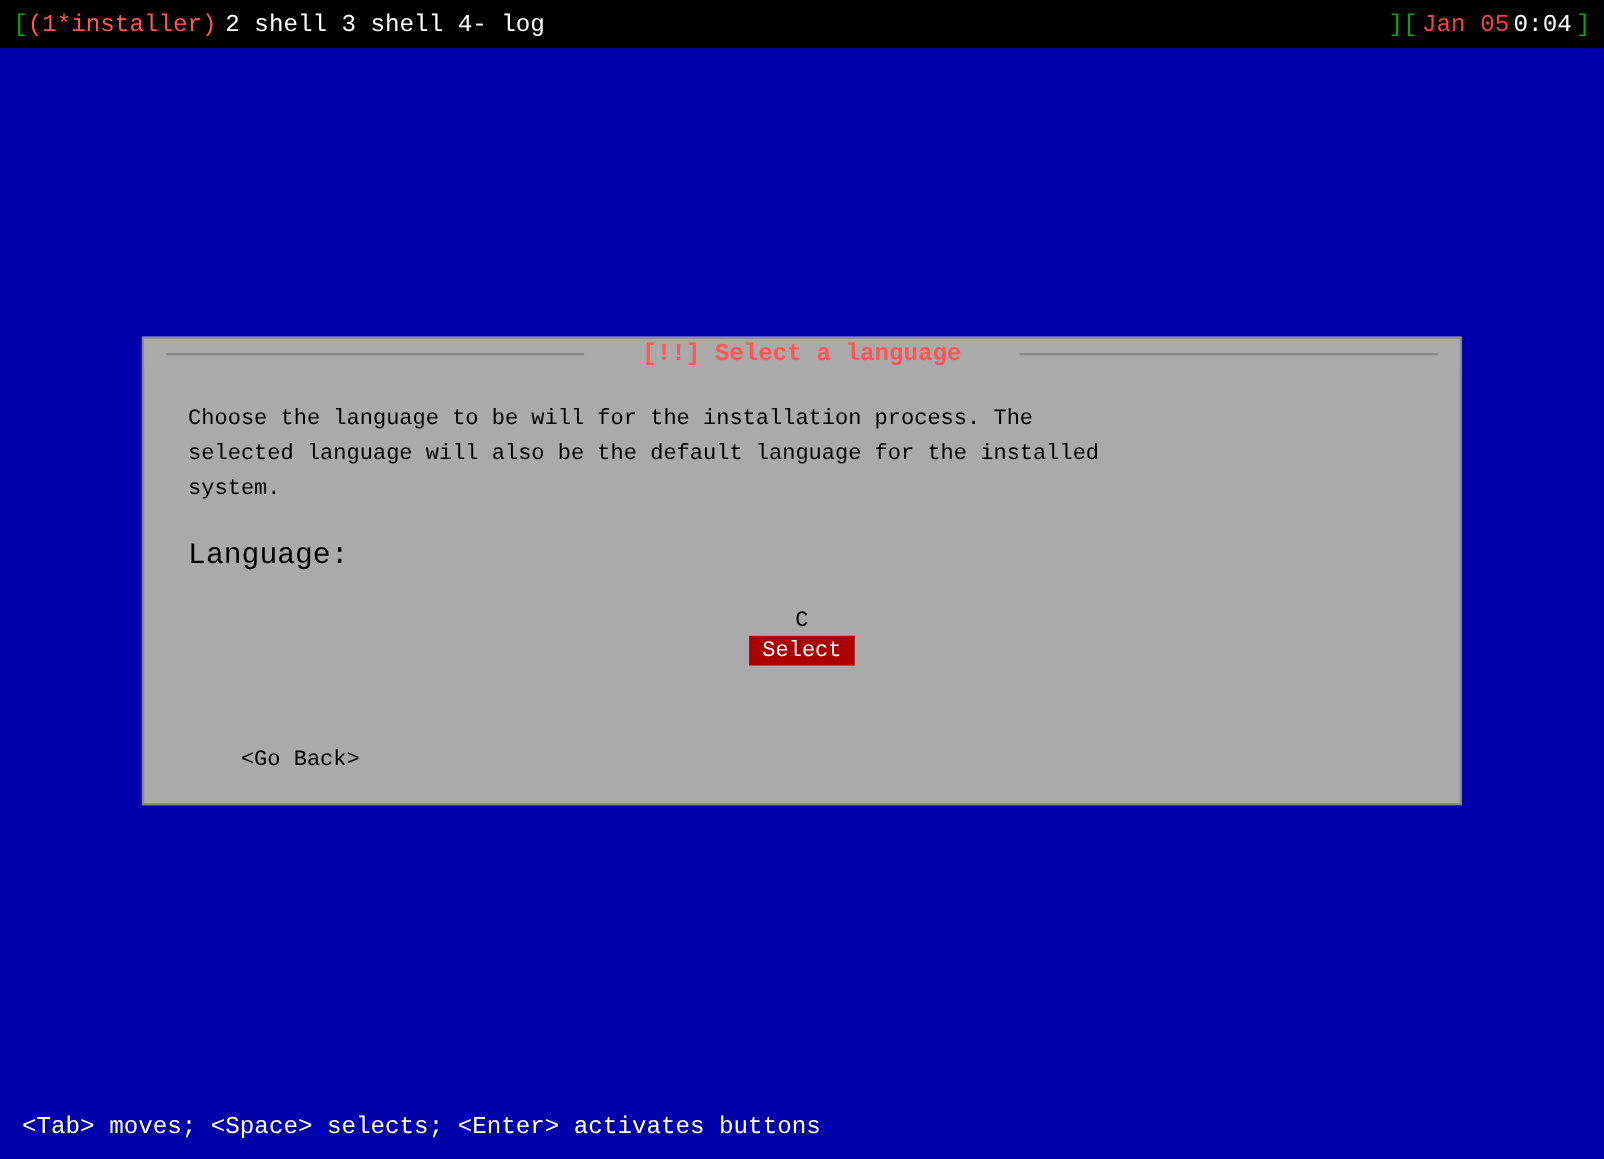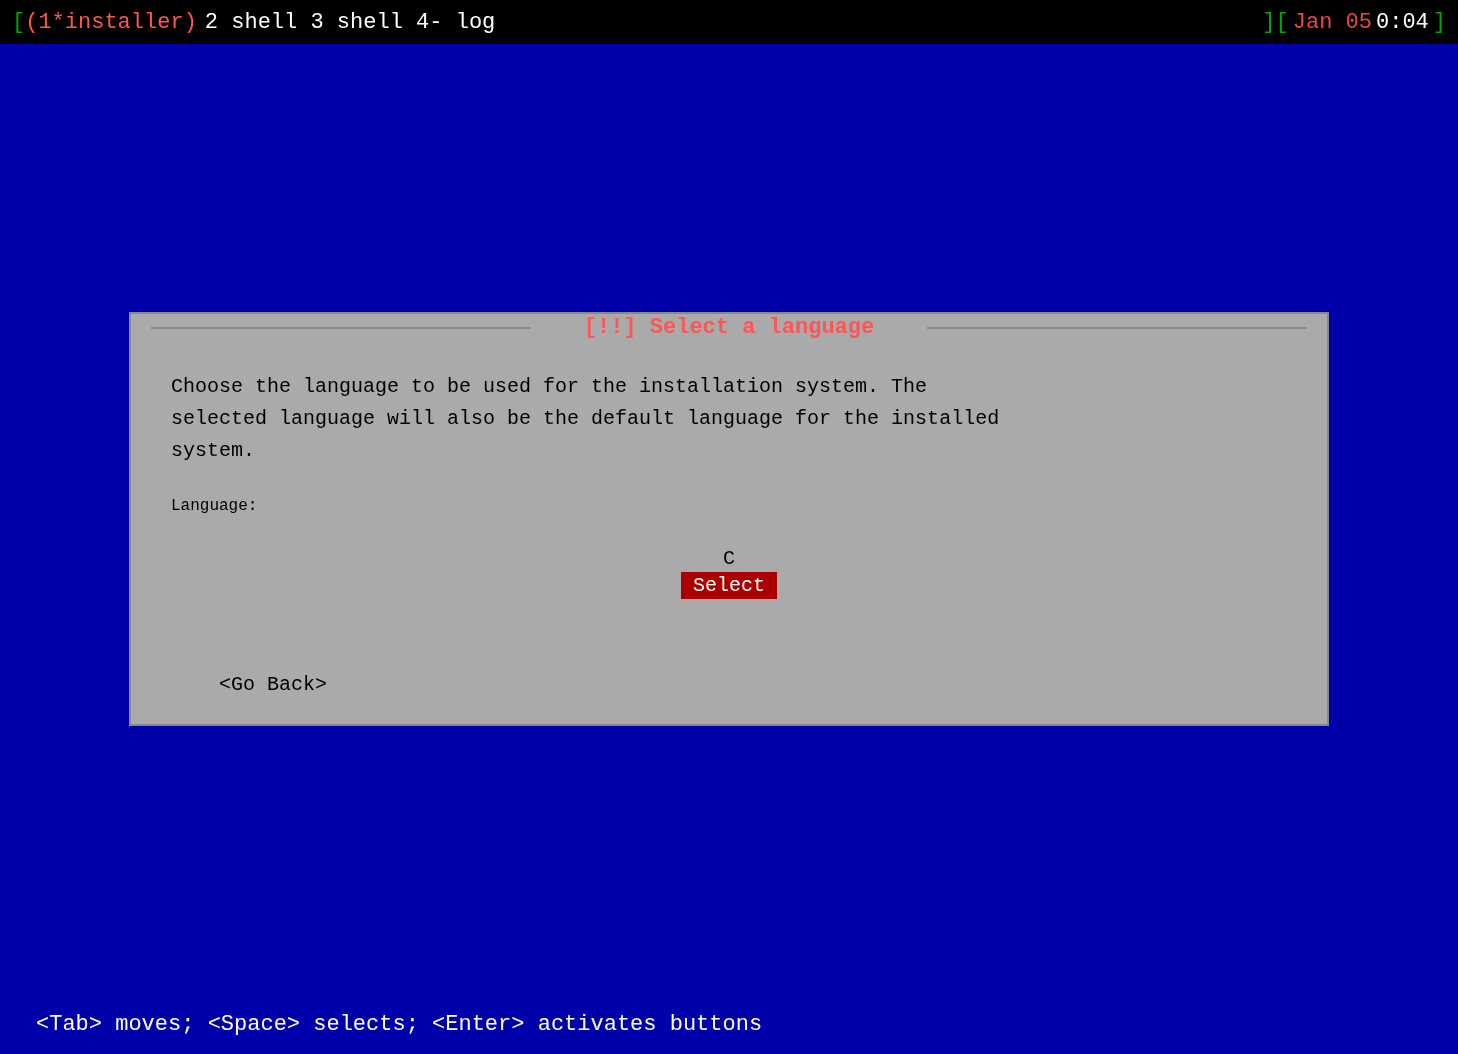--- a/index.html
+++ b/index.html
@@ -152,21 +152,21 @@
     .dialog-description {
       color: #000000;
       font-size: 20px;
       font-family: 'Courier New', Courier, monospace;
       line-height: 1.6;
       margin-bottom: 30px;
     }
 
     .dialog-language-label {
       color: #000000;
-      font-size: 16px;
+      font-size: 27px;
       font-family: 'Courier New', Courier, monospace;
       margin-bottom: 30px;
     }
 
     
     .language-list {
       display: flex;
       flex-direction: column;
       align-items: center;
       margin-bottom: 40px;
@@ -212,21 +212,20 @@
       padding: 0 20px;
       position: absolute;
       bottom: 0;
       left: 0;
     }
 
     .bottom-hint {
       color: #ffffff;
       font-size: 22px;
       font-family: 'Courier New', Courier, monospace;
-      margin-left: 16px;
     }
   </style>
 </head>
 <body>
 
 <div class="top-bar">
   <div class="top-bar-left">
     <span class="top-bar-bracket">[</span>
     <span class="top-bar-installer">(1*installer)</span>
     <span class="top-bar-shells">2 shell  3 shell  4- log</span>
@@ -244,21 +243,21 @@
   <div style="position:relative;">
     <div class="dialog-shadow"></div>
     <div class="dialog">
 
       <div class="dialog-titlebar">
         <span class="dialog-title">[!!] Select a language</span>
       </div>
 
       <div class="dialog-content">
         <div class="dialog-description">
-          <div>Choose the language to be used for the installation system. The</div>
+          <div>Choose the language to be will for the installation process. The</div>
           <div>selected language will also be the default language for the installed</div>
           <div>system.</div>
         </div>
 
         <div class="dialog-language-label">Language:</div>
 
         <div class="language-list">
           <div class="language-item">C</div>
           <div class="language-item selected">Select</div>
         </div>

